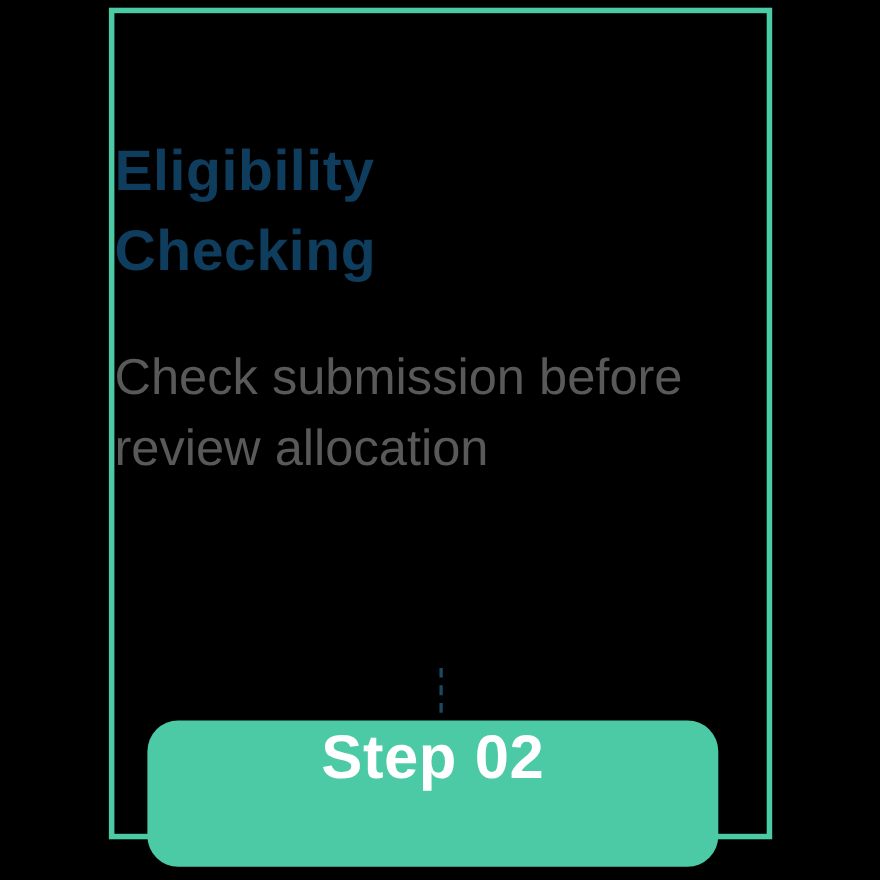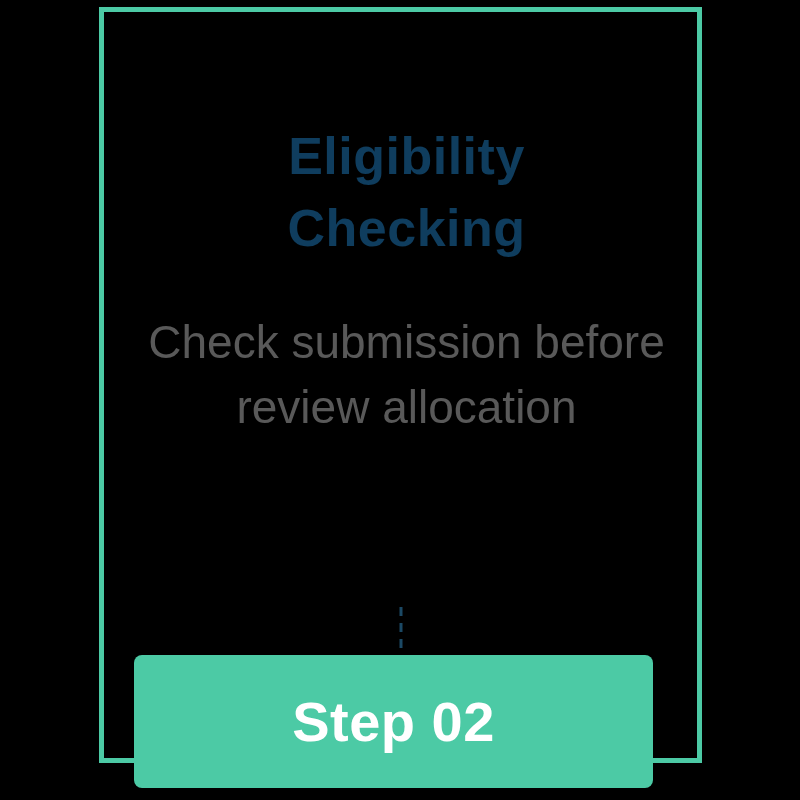--- a/index.html
+++ b/index.html
@@ -17,22 +17,20 @@
   }
   .step-card {
     position: absolute;
     left: 99px;
     top: 7px;
     width: 603px;
     height: 756px;
     box-sizing: border-box;
     border: 5px solid var(--teal, #4CCAA5);
     background: transparent;
-    text-align: center;
-    padding-left: 12px;
   }
   .step-card-title {
     margin-top: 108px;
     font-weight: bold;
     font-size: 52px;
     line-height: 72px;
     letter-spacing: 0.5px;
     color: var(--navy, #0F3D5E);
     white-space: pre-line;
   }
@@ -50,24 +48,23 @@
     width: 6px;
     height: 48px;
     color: var(--connector, #1B4965);
   }
   .step-badge {
     position: absolute;
     left: 134px;
     top: 655px;
     width: 519px;
     height: 133px;
-    border-radius: 8px;
+    border-radius: 28px;
     background: var(--teal, #4CCAA5);
     display: flex;
-    align-items: center;
     justify-content: center;
   }
   .step-badge-label {
     font-weight: bold;
     font-size: 56px;
     letter-spacing: 0.5px;
     color: var(--pill-text, #FFFFFF);
   }
 </style>
 </head>

